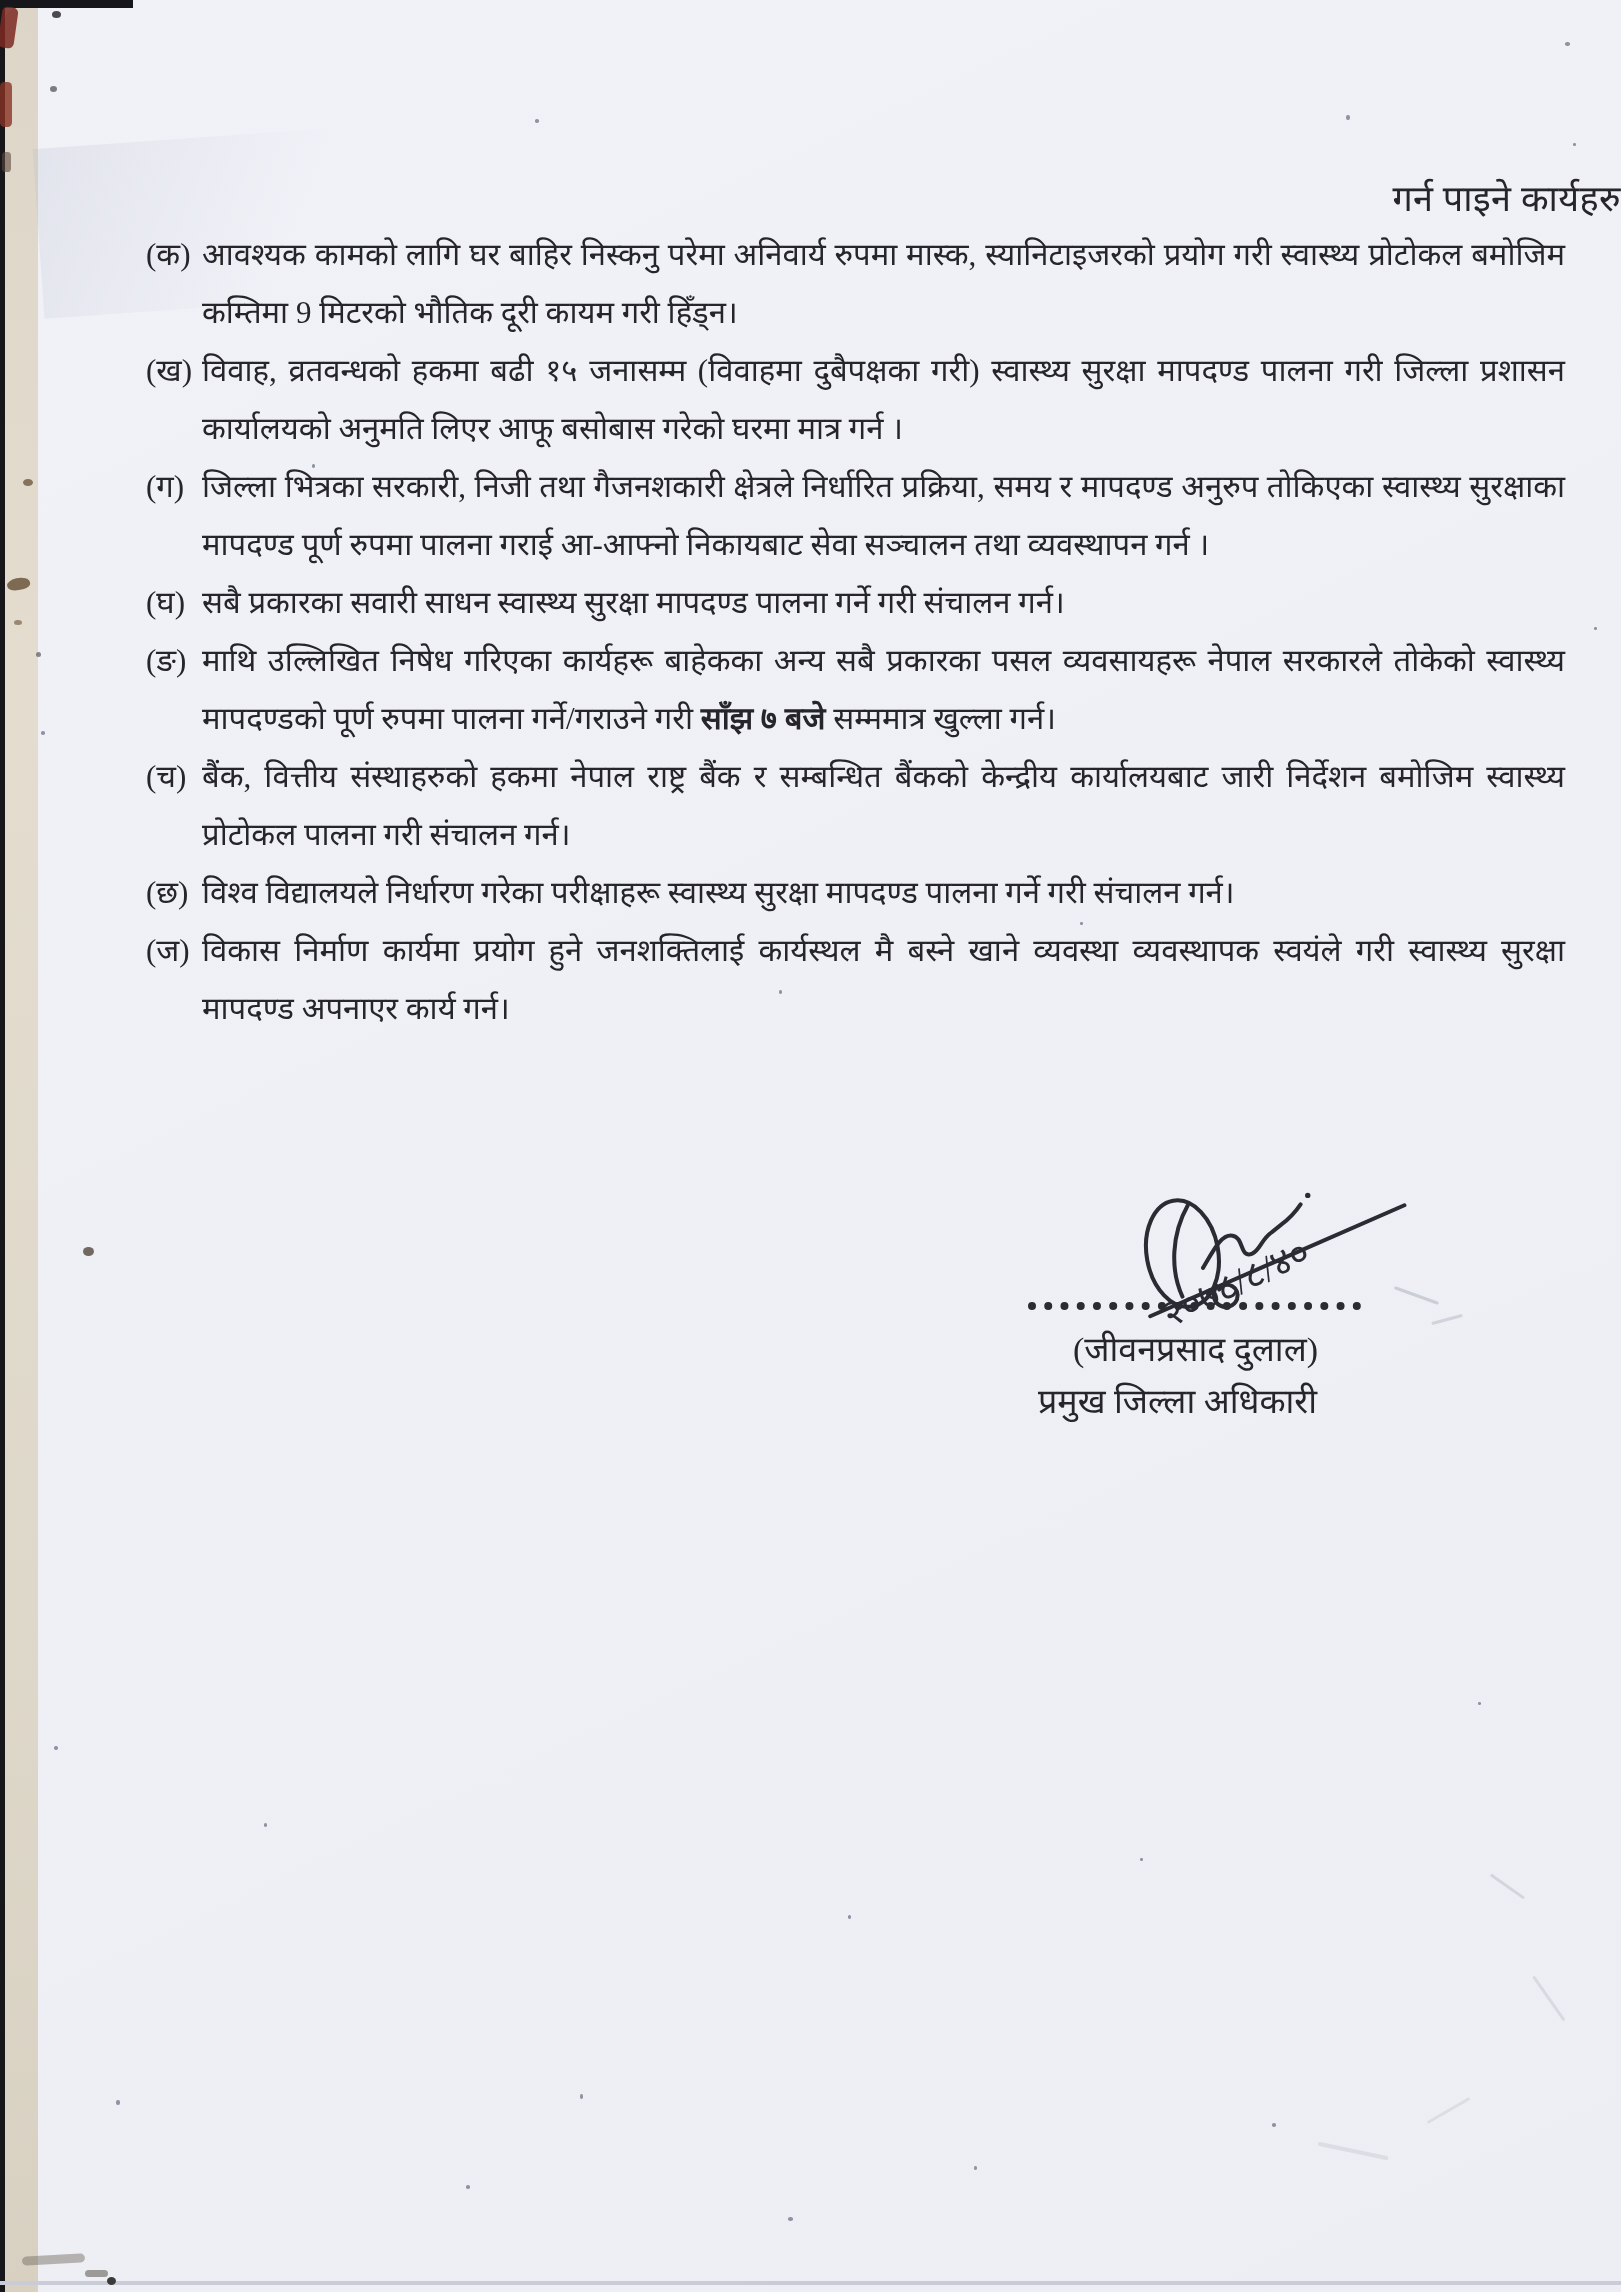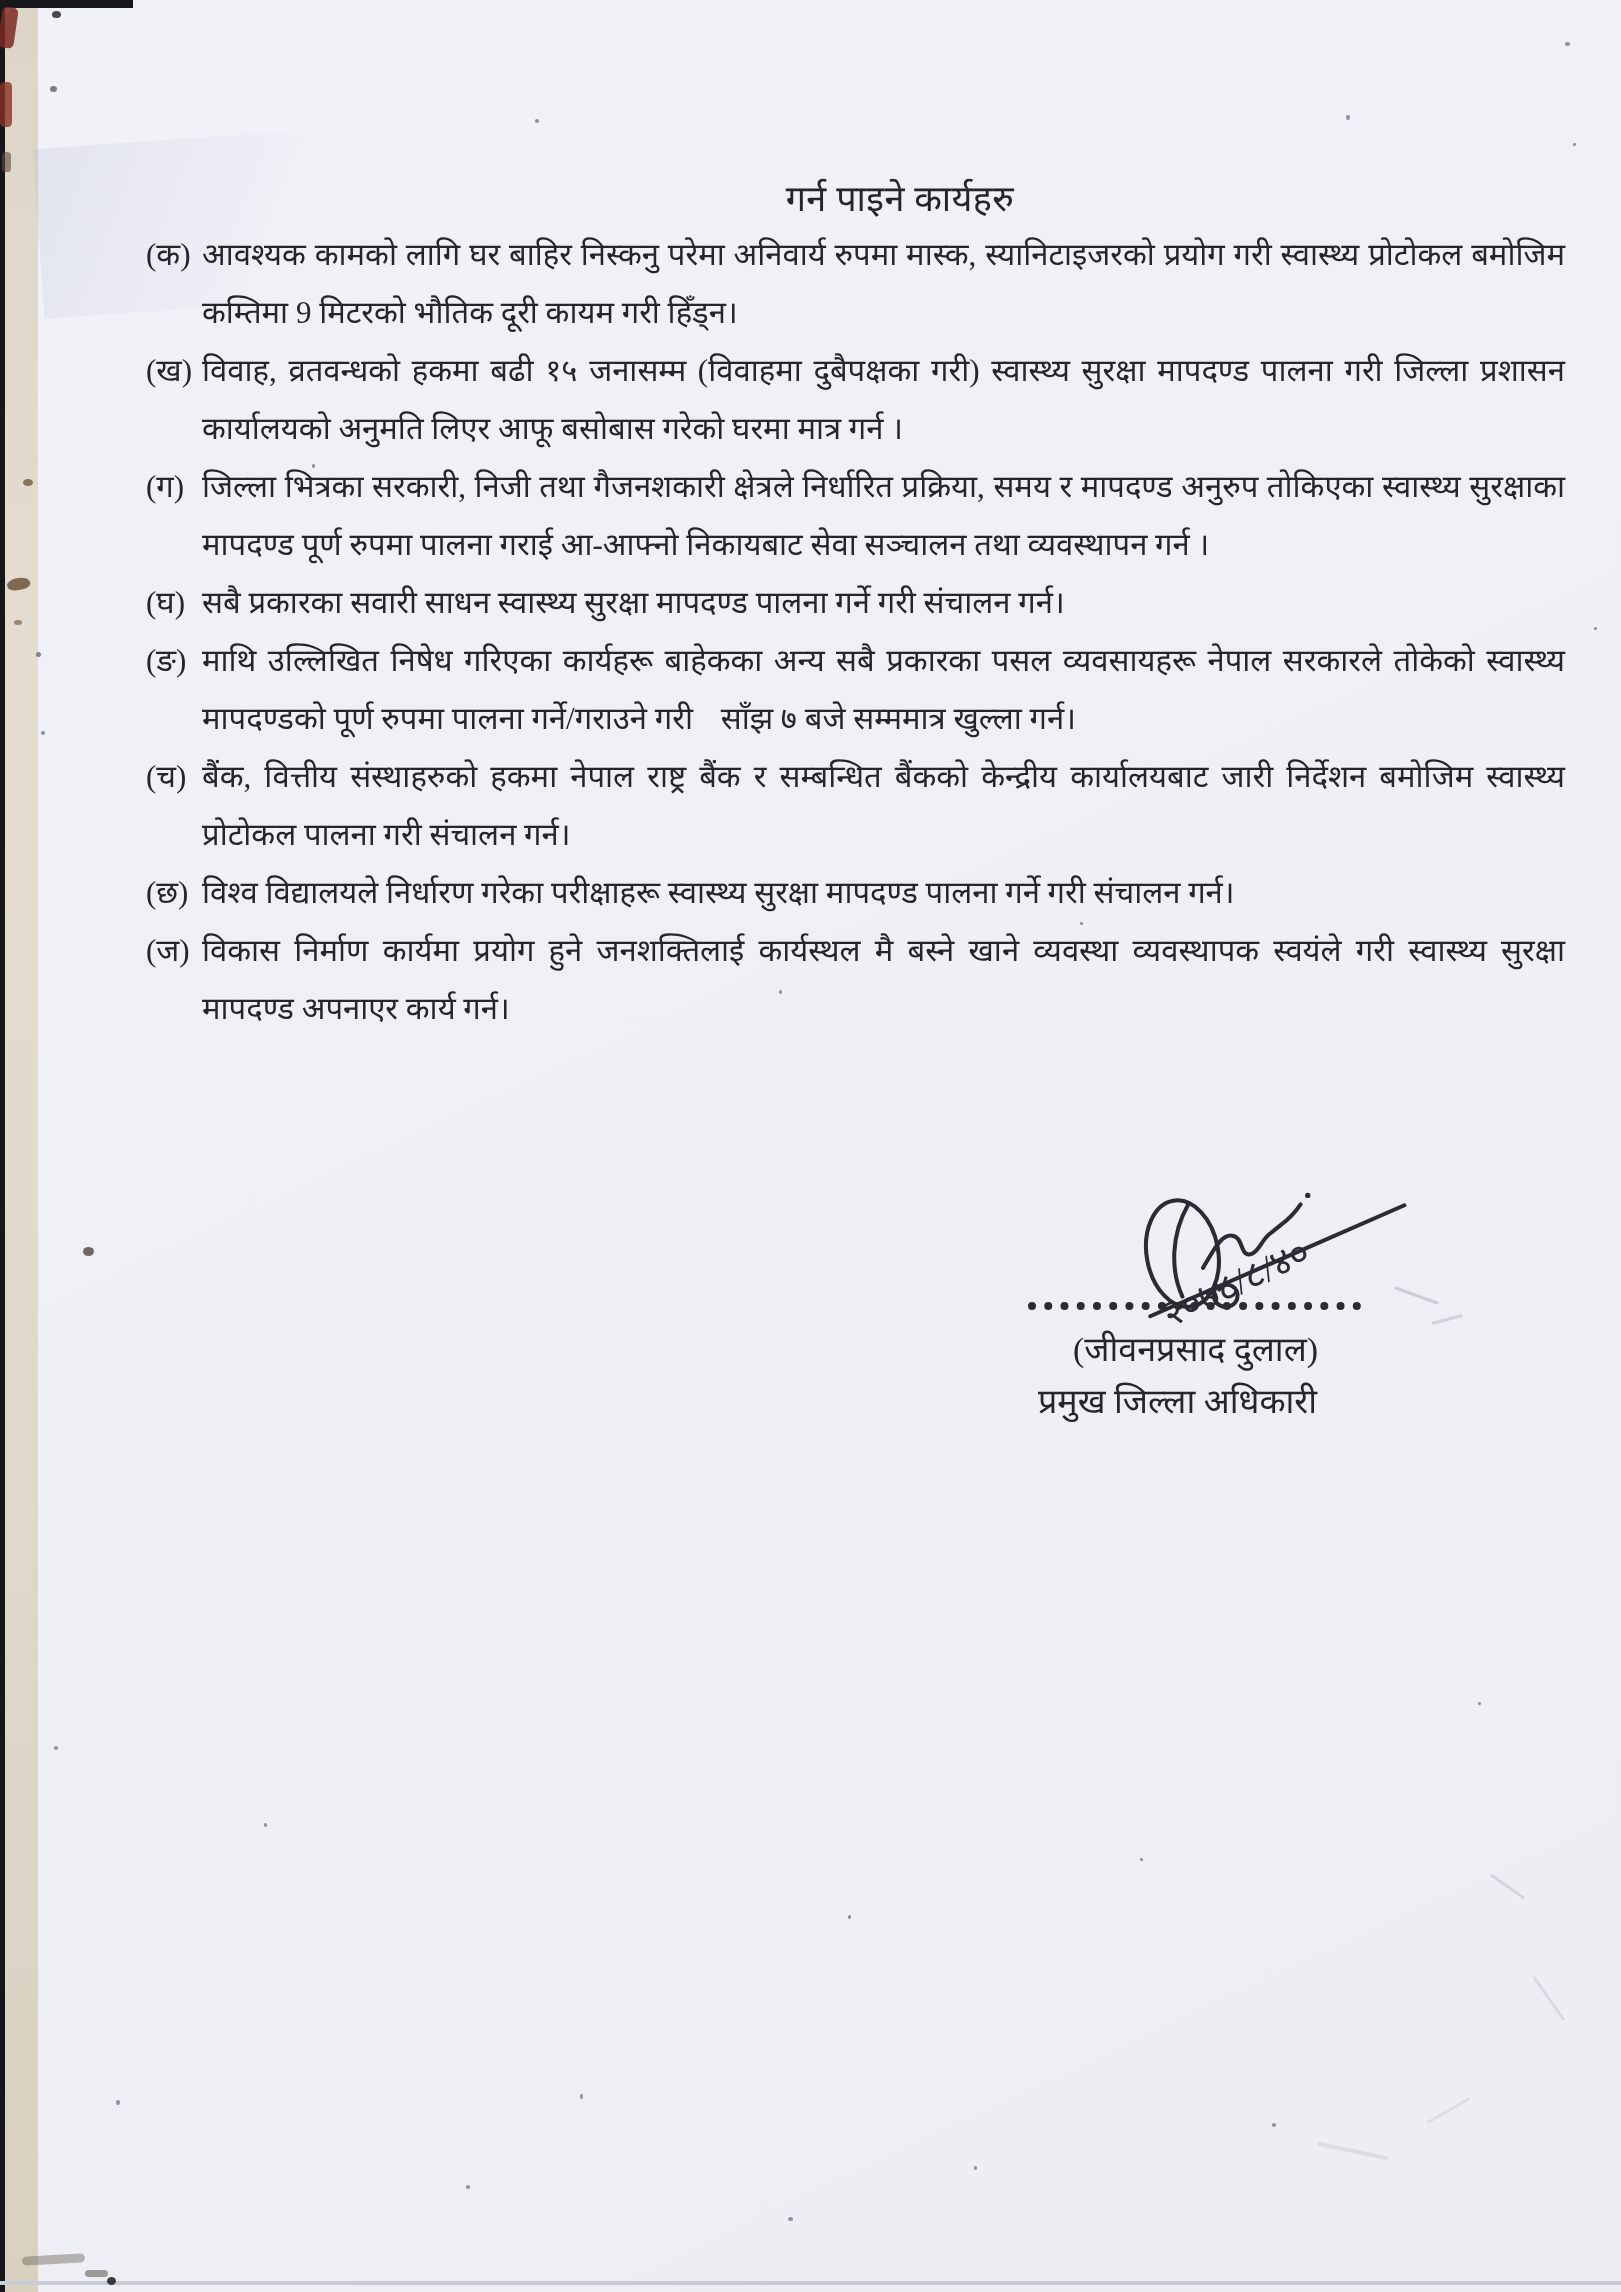--- a/index.html
+++ b/index.html
@@ -19,30 +19,30 @@
     position:absolute;left:4.5px;top:7.2px;width:33px;height:2286px;
     background:linear-gradient(180deg,#ddd6c8 0%,#e3dccf 30%,#ded8ca 70%,#d8d1c2 100%);
     border-top-left-radius:14.3px;
   }
   .artifact{position:absolute;}
   .speck{position:absolute;background:#8d93a3;border-radius:50%;}
   .smudge{position:absolute;background:#7b8090;border-radius:2.7px;}
   
   .doc-title{
     position:absolute;left:179px;right:0;top:176px;
-    text-align:center;font-size:36px;line-height:47px;letter-spacing:0.4px;font-family:Liberation Serif, serif;
+    text-align:right;font-size:36px;line-height:47px;letter-spacing:0.4px;font-family:Liberation Serif, serif;
   }
   .content{
     position:absolute;left:146px;top:226px;width:1419px;
     font-size:31px;line-height:58px;
   }
   .item{display:flex;align-items:flex-start;}
   .item-label{flex:0 0 56px;white-space:nowrap;}
   .item-text{flex:1 1 auto;text-align:justify;}
-  .bold{font-weight:normal;margin-left:20px;}
+  .bold{font-weight:bold;}
   .closing{text-align:justify;margin-top:0.9px;}
   
   .sig-block{
     position:absolute;left:985px;top:1180px;width:421px;
     text-align:center;font-size:34px;line-height:56px;
   }
   .sig-dots{
     position:absolute;left:43px;top:122px;width:333px;height:0;
     border-bottom:8px dotted #2b2b30;
   }

